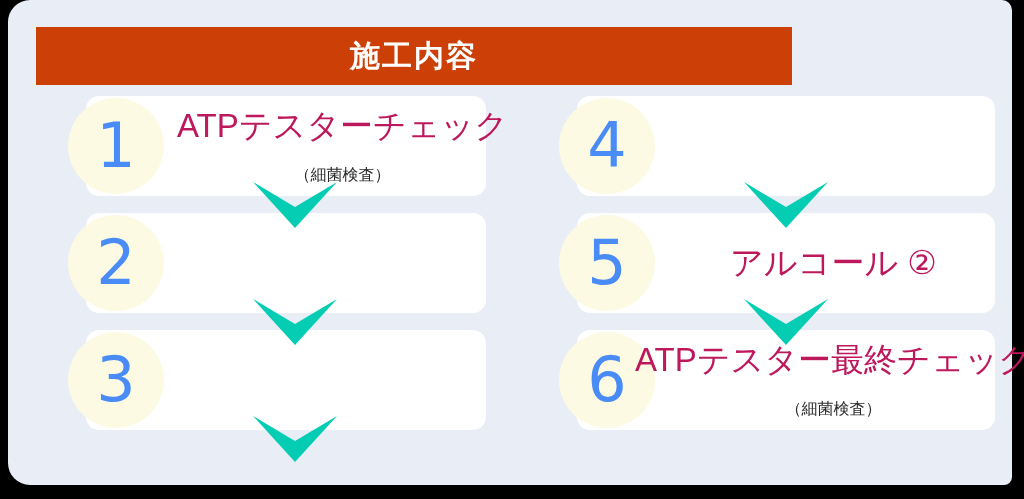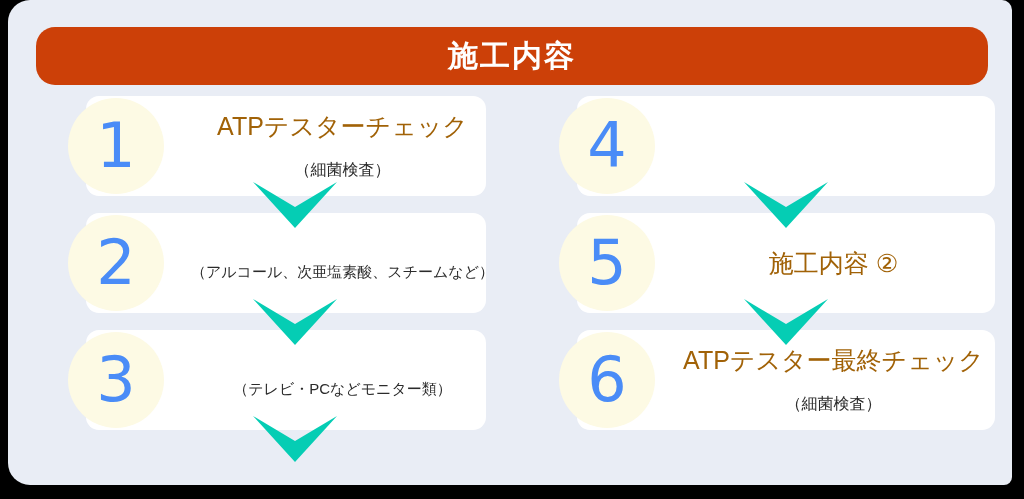--- a/index.html
+++ b/index.html
@@ -29,24 +29,24 @@
     height: 485px;
     background: #e9edf5;
     border-radius: 22px 10px 8px 22px;
   }
 
   
   .banner {
     position: absolute;
     left: 28px;
     top: 27px;
-    width: 952px;
+    width: 756px;
     height: 58px;
     background: #cc4008;
-    border-radius: 19px;
+    border-radius: 0;
     display: flex;
     align-items: center;
     justify-content: center;
   }
   .banner-title {
     color: #ffffff;
     font-size: 30px;
     font-weight: bold;
     letter-spacing: 2px;
     line-height: 1;
@@ -113,22 +113,22 @@
     top: 0;
     right: 8px;
     height: 100px;
     z-index: 3;
     display: flex;
     flex-direction: column;
     align-items: center;
     justify-content: center;
   }
   .step-title {
-    color: #a16207;
-    font-size: 25px;
+    color: #be185d;
+    font-size: 33px;
     line-height: 1.22;
     white-space: nowrap;
   }
   .step-sub {
     color: #2b2b2b;
     font-size: 16px;
     line-height: 1.3;
     margin-top: 18px;
     white-space: nowrap;
   }
@@ -176,36 +176,34 @@
             </svg>
           </div>
         </div>
 
         <div class="step">
           <div class="card"></div>
           <div class="badge">
             <span class="badge-num">2</span>
           </div>
           <div class="text-wrap">
-            <div class="step-sub sub-small">（アルコール、次亜塩素酸、スチームなど）</div>
           </div>
           <div class="arrow">
             <svg viewBox="0 0 84 46" xmlns="http://www.w3.org/2000/svg">
               <polygon points="0,0 42,46 84,0 42,25" fill="#05cdb4"></polygon>
             </svg>
           </div>
         </div>
 
         <div class="step">
           <div class="card"></div>
           <div class="badge">
             <span class="badge-num">3</span>
           </div>
           <div class="text-wrap">
-            <div class="step-sub sub-small">（テレビ・PCなどモニター類）</div>
           </div>
           <div class="arrow">
             <svg viewBox="0 0 84 46" xmlns="http://www.w3.org/2000/svg">
               <polygon points="0,0 42,46 84,0 42,25" fill="#05cdb4"></polygon>
             </svg>
           </div>
         </div>
 
       </div>
 
@@ -224,21 +222,21 @@
             </svg>
           </div>
         </div>
 
         <div class="step">
           <div class="card"></div>
           <div class="badge">
             <span class="badge-num">5</span>
           </div>
           <div class="text-wrap">
-            <div class="step-title">施工内容 ②</div>
+            <div class="step-title">アルコール ②</div>
           </div>
           <div class="arrow">
             <svg viewBox="0 0 84 46" xmlns="http://www.w3.org/2000/svg">
               <polygon points="0,0 42,46 84,0 42,25" fill="#05cdb4"></polygon>
             </svg>
           </div>
         </div>
 
         <div class="step">
           <div class="card"></div>

